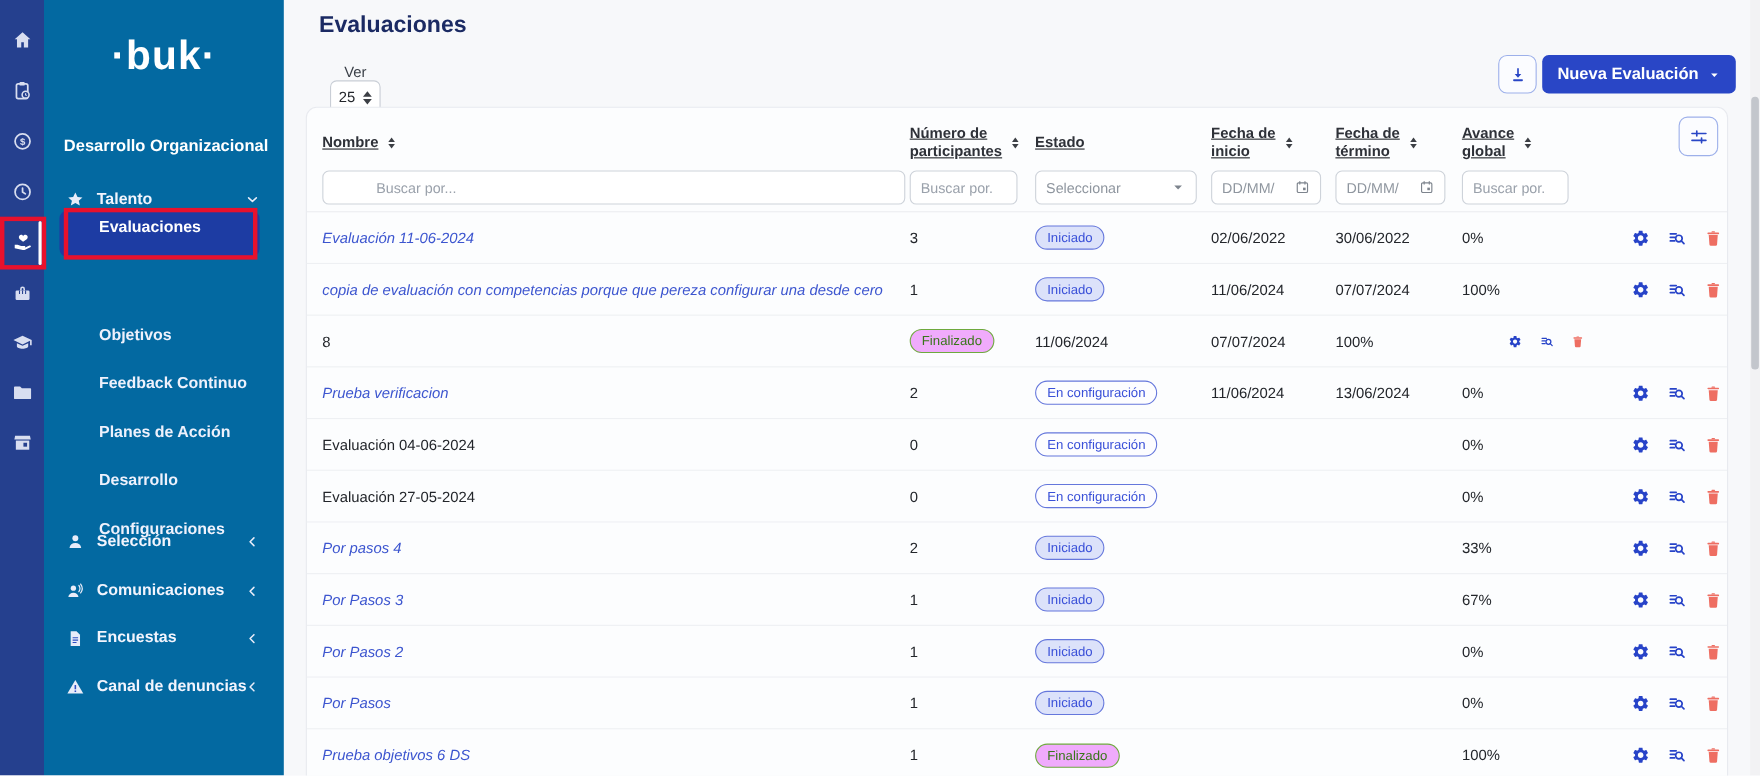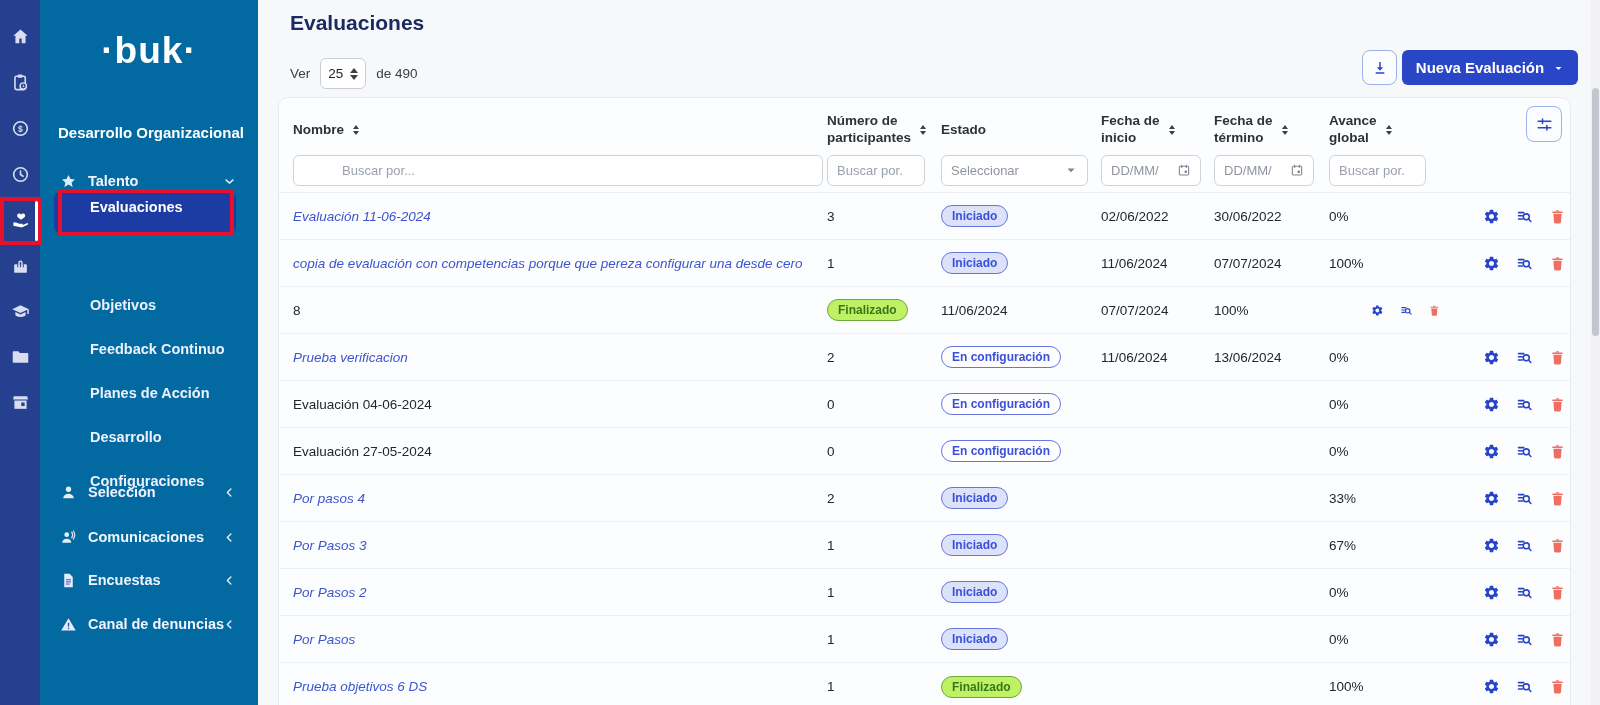--- a/index.html
+++ b/index.html
@@ -68,21 +68,21 @@
     border:4px solid #e8112d; z-index:6;
   }
   .sub-active { position:absolute; left:50px; top:199px; font-size:14.5px; font-weight:bold; color:#ffffff; cursor:pointer; }
 
   
   .main { position:absolute; left:258px; top:0; width:1342px; height:705px; }
   .page-title {
     position:absolute; left:32px; top:11px;
     font-size:21px; font-weight:bold; color:#1b2a63;
   }
-  .ver-row { position:absolute; left:32px; top:58px; display:flex; align-items:center; font-size:13.5px; color:#3a3f47; }
+  .ver-row { position:absolute; left:32px; top:58px; display:flex; align-items:center; font-size:13.5px; color:#3a3f47;flex-direction:column; }
   .pp-select {
     margin:0 10px; width:46px; height:31px; background:#fff;
     border:1px solid #c9ced6; border-radius:6px;
     display:flex; align-items:center; justify-content:space-between;
     padding:0 7px; cursor:pointer; font-size:13.5px; color:#23262b;
   }
   .sortglyph { display:flex; flex-direction:column; gap:2px; }
   .sortglyph i { width:0; height:0; border-left:4px solid transparent; border-right:4px solid transparent; display:block; }
   .sortglyph .up { border-bottom:5px solid #3c3f45; }
   .sortglyph .dn { border-top:5px solid #3c3f45; }
@@ -101,21 +101,21 @@
     font-size:15px; font-weight:bold; cursor:pointer;
   }
   .new-btn svg { width:11px; height:11px; margin-top:2px; }
 
   
   .card {
     position:absolute; left:20px; top:97px; width:1293px; height:640px;
     background:#fcfdfe; border:1px solid #e8eaef; border-radius:10px;
   }
   .tgrid { display:grid; grid-template-columns:534px 114px 160px 113px 115px 112px 1fr; padding-left:14px; align-items:center; }
-  .thead { padding-top:14px; height:50px; }
+  .thead { padding-top:14px; height:50px;text-decoration:underline; }
   .th { font-size:13.5px; font-weight:bold; color:#2e3138; display:flex; align-items:center; gap:9px; line-height:1.25; }
   .th .sortglyph i { border-left-width:3.5px; border-right-width:3.5px; }
   .th .sortglyph .up { border-bottom-width:4.5px; }
   .th .sortglyph .dn { border-top-width:4.5px; }
   .cols-btn {
     position:absolute; right:8px; top:8px; width:36px; height:36px;
     border:1px solid #9db0ea; border-radius:8px; background:#fbfcff;
     display:flex; align-items:center; justify-content:center; color:#2946c6; cursor:pointer;
   }
   .cols-btn svg { width:19px; height:19px; }
@@ -134,26 +134,26 @@
   }
   .f-date svg, .f-select svg { width:14px; height:14px; color:#7d848d; flex:none; }
 
   .rows { border-top:1px solid #ecedf1; }
   .row { height:47px; border-bottom:1px solid #eef0f3; }
   .row:last-child { border-bottom:none; }
   .cell-name { font-size:13.5px; color:#23262b; white-space:nowrap; cursor:default; }
   .cell-name.link { color:#3c55cf; cursor:pointer;font-style:italic; }
   .cell-num, .cell-date, .cell-progress { font-size:13.5px; color:#23262b; }
   .pill {
-    display:inline-block; font-size:12px; font-weight:bold;
+    display:inline-block; font-size:12px; font-weight:normal;
     padding:3px 10px; border-radius:12px; border:1.5px solid transparent;
     white-space:nowrap;
   }
   .pill-iniciado  { background:#dce2fa; border-color:#6577dc; color:#3a50d8; }
-  .pill-finalizado{ background:#bef264; border-color:#6ea93e; color:#38761a; }
+  .pill-finalizado{ background:#f0abfc; border-color:#6ea93e; color:#38761a; }
   .pill-config    { background:#fdfdff; border-color:#6577dc; color:#3a50d8; }
   .cell-actions { display:flex; align-items:center; gap:16px; padding-left:42px; }
   .act { width:17px; height:17px; cursor:pointer; }
   .act-gear, .act-search { color:#2743c8; }
   .act-trash { color:#ee6e62; }
 
   
   .scrollbar-track { position:absolute; left:1591px; top:0; width:9px; height:705px; background:#f2f2f4; z-index:4; }
   .scrollbar-thumb { position:absolute; left:1px; top:88px; width:7px; height:248px; background:#c3c6cc; border-radius:4px; }
 </style>

